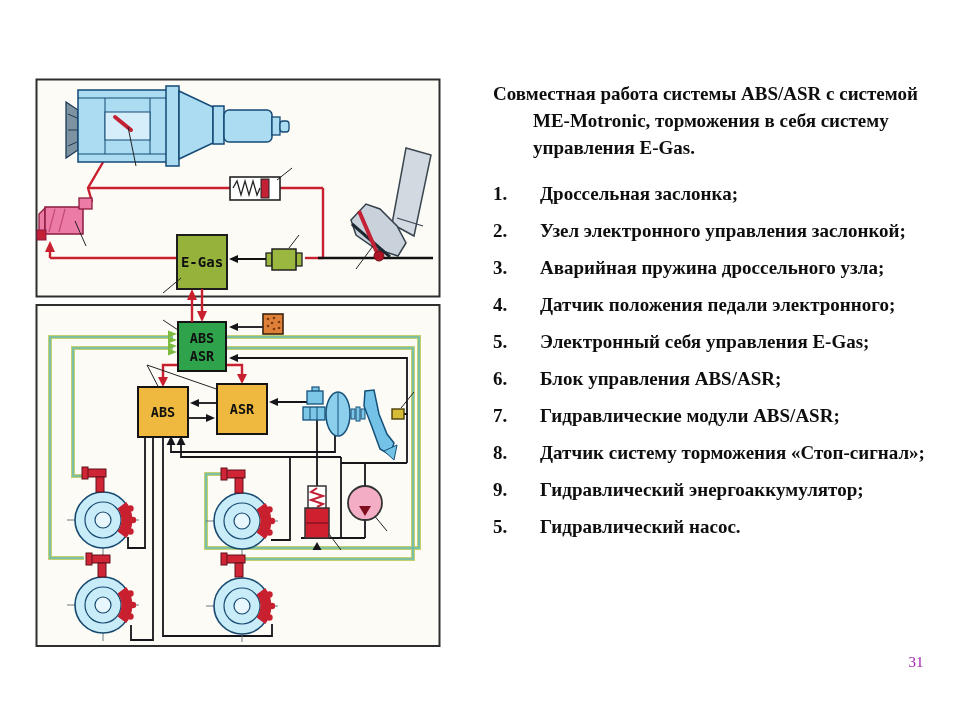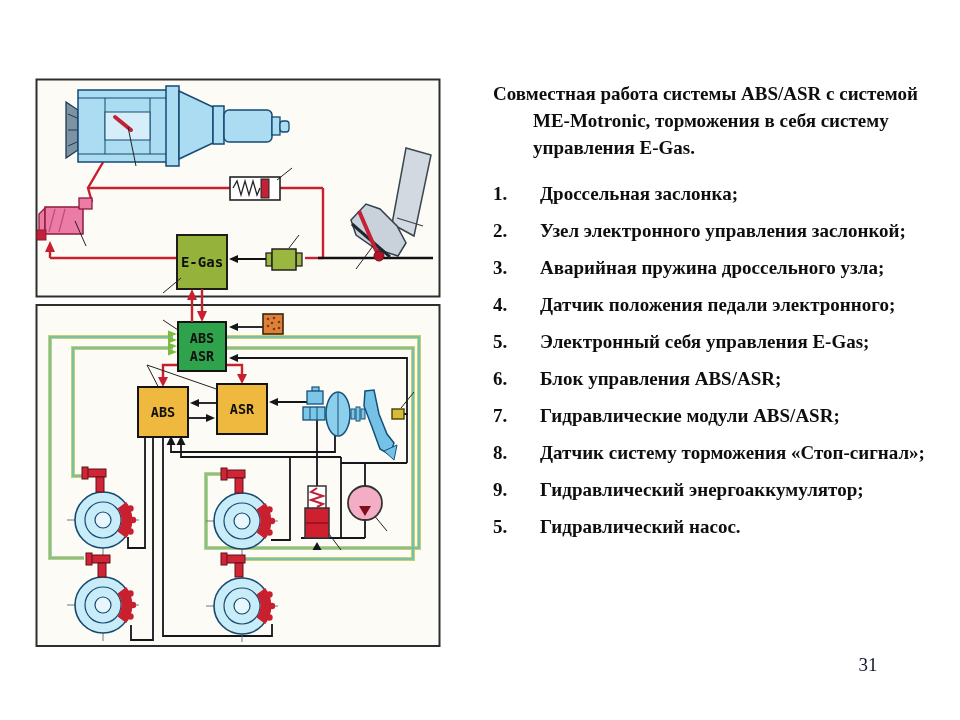--- a/index.html
+++ b/index.html
@@ -7,22 +7,22 @@
        font-family:"Liberation Serif", serif;}
   .page{position:absolute;inset:0;background:#ffffff;}
   .diagram-wrap{position:absolute;left:35px;top:78px;width:406px;height:570px;}
   .legend{position:absolute;left:478px;top:80px;width:474px;color:#0e0e0e;margin-left:15px;}
   .legend .title{font-weight:bold;font-size:19px;line-height:27px;}
   .legend .title .cont{margin-left:40px;}
   .legend .items{margin-top:21px;}
   .legend .row{display:flex;font-weight:bold;font-size:19px;line-height:24px;margin-bottom:13px;}
   .legend .num{width:47px;flex:0 0 47px;}
   .legend .lbl{flex:1;}
-  .pagenum{position:absolute;left:844px;top:654px;width:48px;text-align:center;
-           font-size:19px;color:#0f172a;}
+  .pagenum{position:absolute;left:892px;top:654px;width:48px;text-align:center;
+           font-size:15px;color:#a21caf;}
   svg text{font-family:"DejaVu Sans Mono", monospace;font-weight:bold;fill:#101010;}
 </style>
 </head>
 <body>
 
 <div class="page">
 
   <div class="diagram-wrap">
     <svg width="406" height="570" viewBox="0 0 406 570">
 

